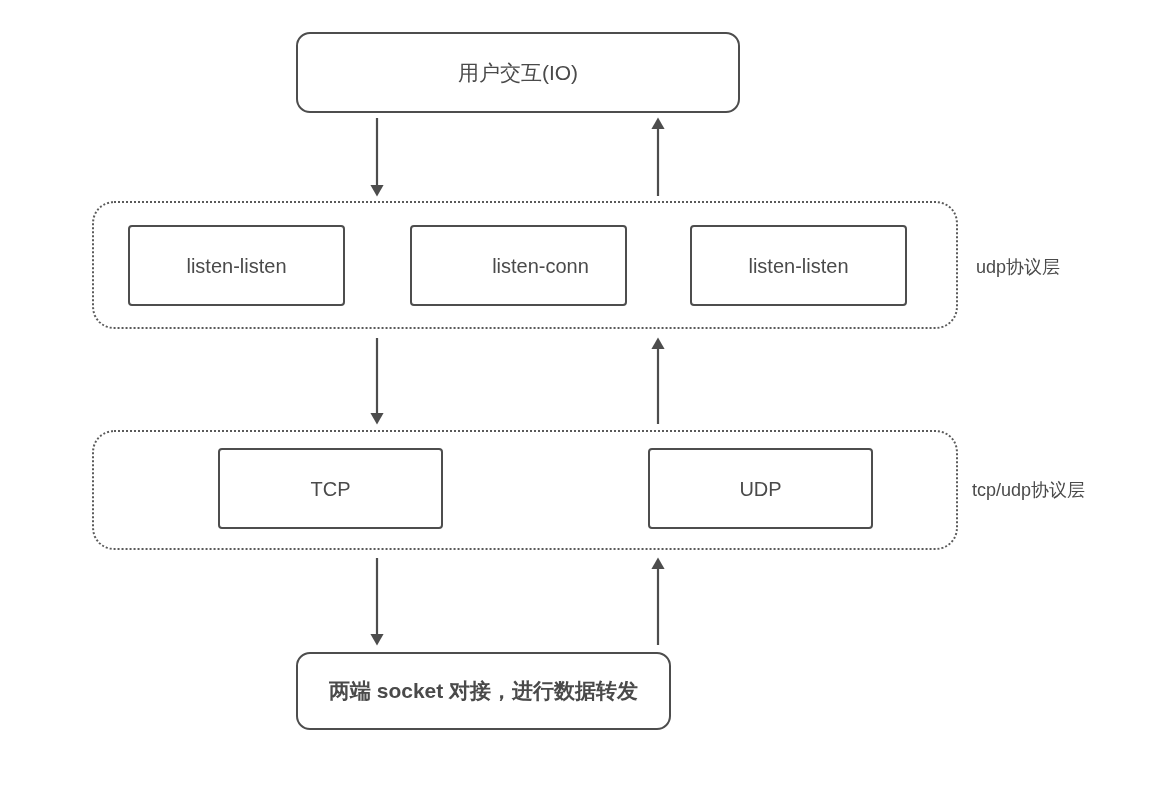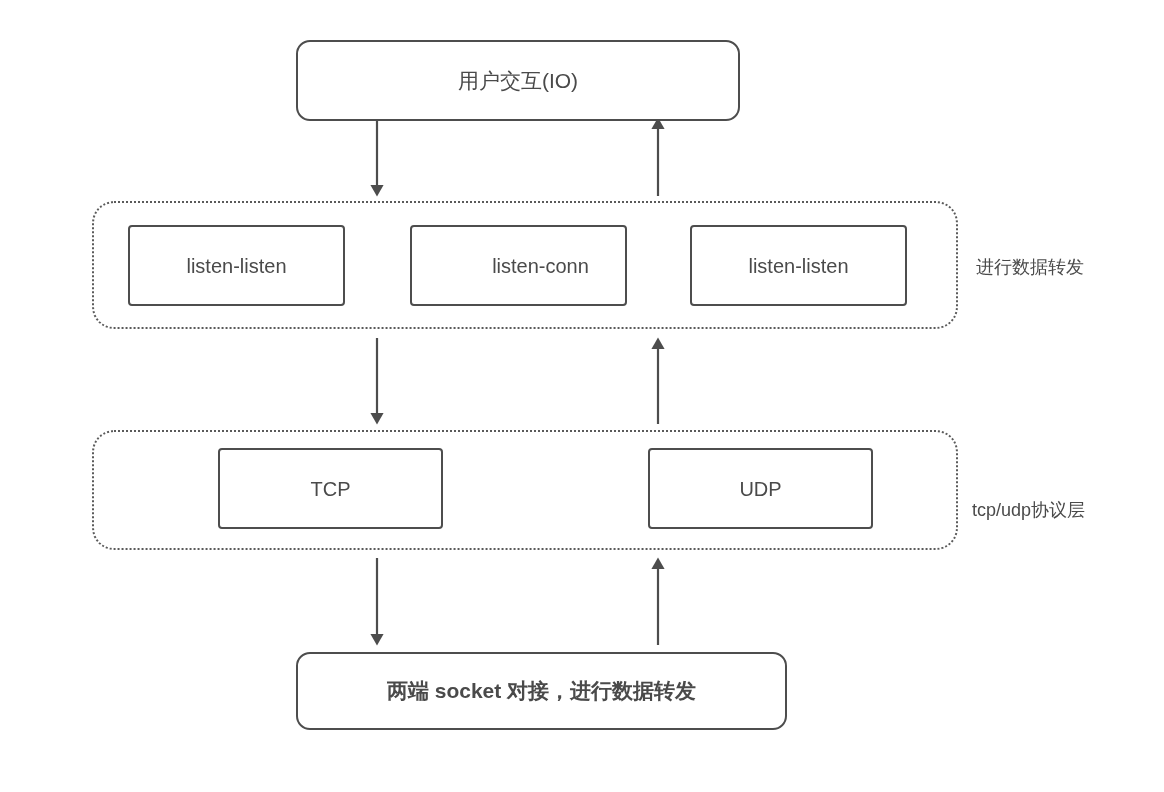--- a/index.html
+++ b/index.html
@@ -28,21 +28,21 @@
     justify-content: center;
     background: #ffffff;
     border: 2.5px solid #4d4d4d;
     border-radius: 4px;
     color: #4a4a4a;
     text-align: center;
     line-height: 1.2;
   }
 
   .node-top {
-    left: 296px;  top: 40px;
+    left: 296px;  top: 32px;
     width: 444px; height: 81px;
     font-size: 21px;
     border-radius: 14px;
   }
 
   .node-mode {
     width: 217px; height: 81px;
     font-size: 20px;
     top: 225px;
   }
@@ -53,21 +53,21 @@
   .node-proto {
     width: 225px; height: 81px;
     font-size: 20px;
     top: 448px;
   }
   .node-proto.p1 { left: 218px; }
   .node-proto.p2 { left: 648px; }
 
   .node-bottom {
     left: 296px;  top: 652px;
-    width: 491px; height: 78px;
+    width: 375px; height: 78px;
     font-size: 21px;
     font-weight: bold;
     border-radius: 14px;
   }
 
   
   .group {
     position: absolute;
     border: 2.5px dotted #5a5a5a;
     border-radius: 22px;
@@ -85,21 +85,21 @@
   }
 
   
   .side-label {
     position: absolute;
     color: #4a4a4a;
     font-size: 18px;
     white-space: nowrap;
   }
   .label-modes { left: 976px; top: 255px; }
-  .label-proto { left: 972px; top: 478px; margin-top: 20px; }
+  .label-proto { left: 972px; top: 478px; }
 
   
   #arrows {
     position: absolute;
     left: 0; top: 0;
     width: 1164px; height: 792px;
     pointer-events: none;
   }
 </style>
 </head>
@@ -125,21 +125,21 @@
   </svg>
 
   <div class="node node-top">用户交互(IO)</div>
 
   <div class="group group-modes"></div>
 
   <div class="node node-mode m1">listen-listen</div>
   <div class="node node-mode m2">listen-conn</div>
   <div class="node node-mode m3">listen-listen</div>
 
-  <div class="side-label label-modes">进行数据转发</div>
+  <div class="side-label label-modes">udp协议层</div>
 
   <div class="group group-proto"></div>
 
   <div class="node node-proto p1">TCP</div>
   <div class="node node-proto p2">UDP</div>
 
   <div class="side-label label-proto">tcp/udp协议层</div>
 
   <div class="node node-bottom">两端 socket 对接，进行数据转发</div>
 

